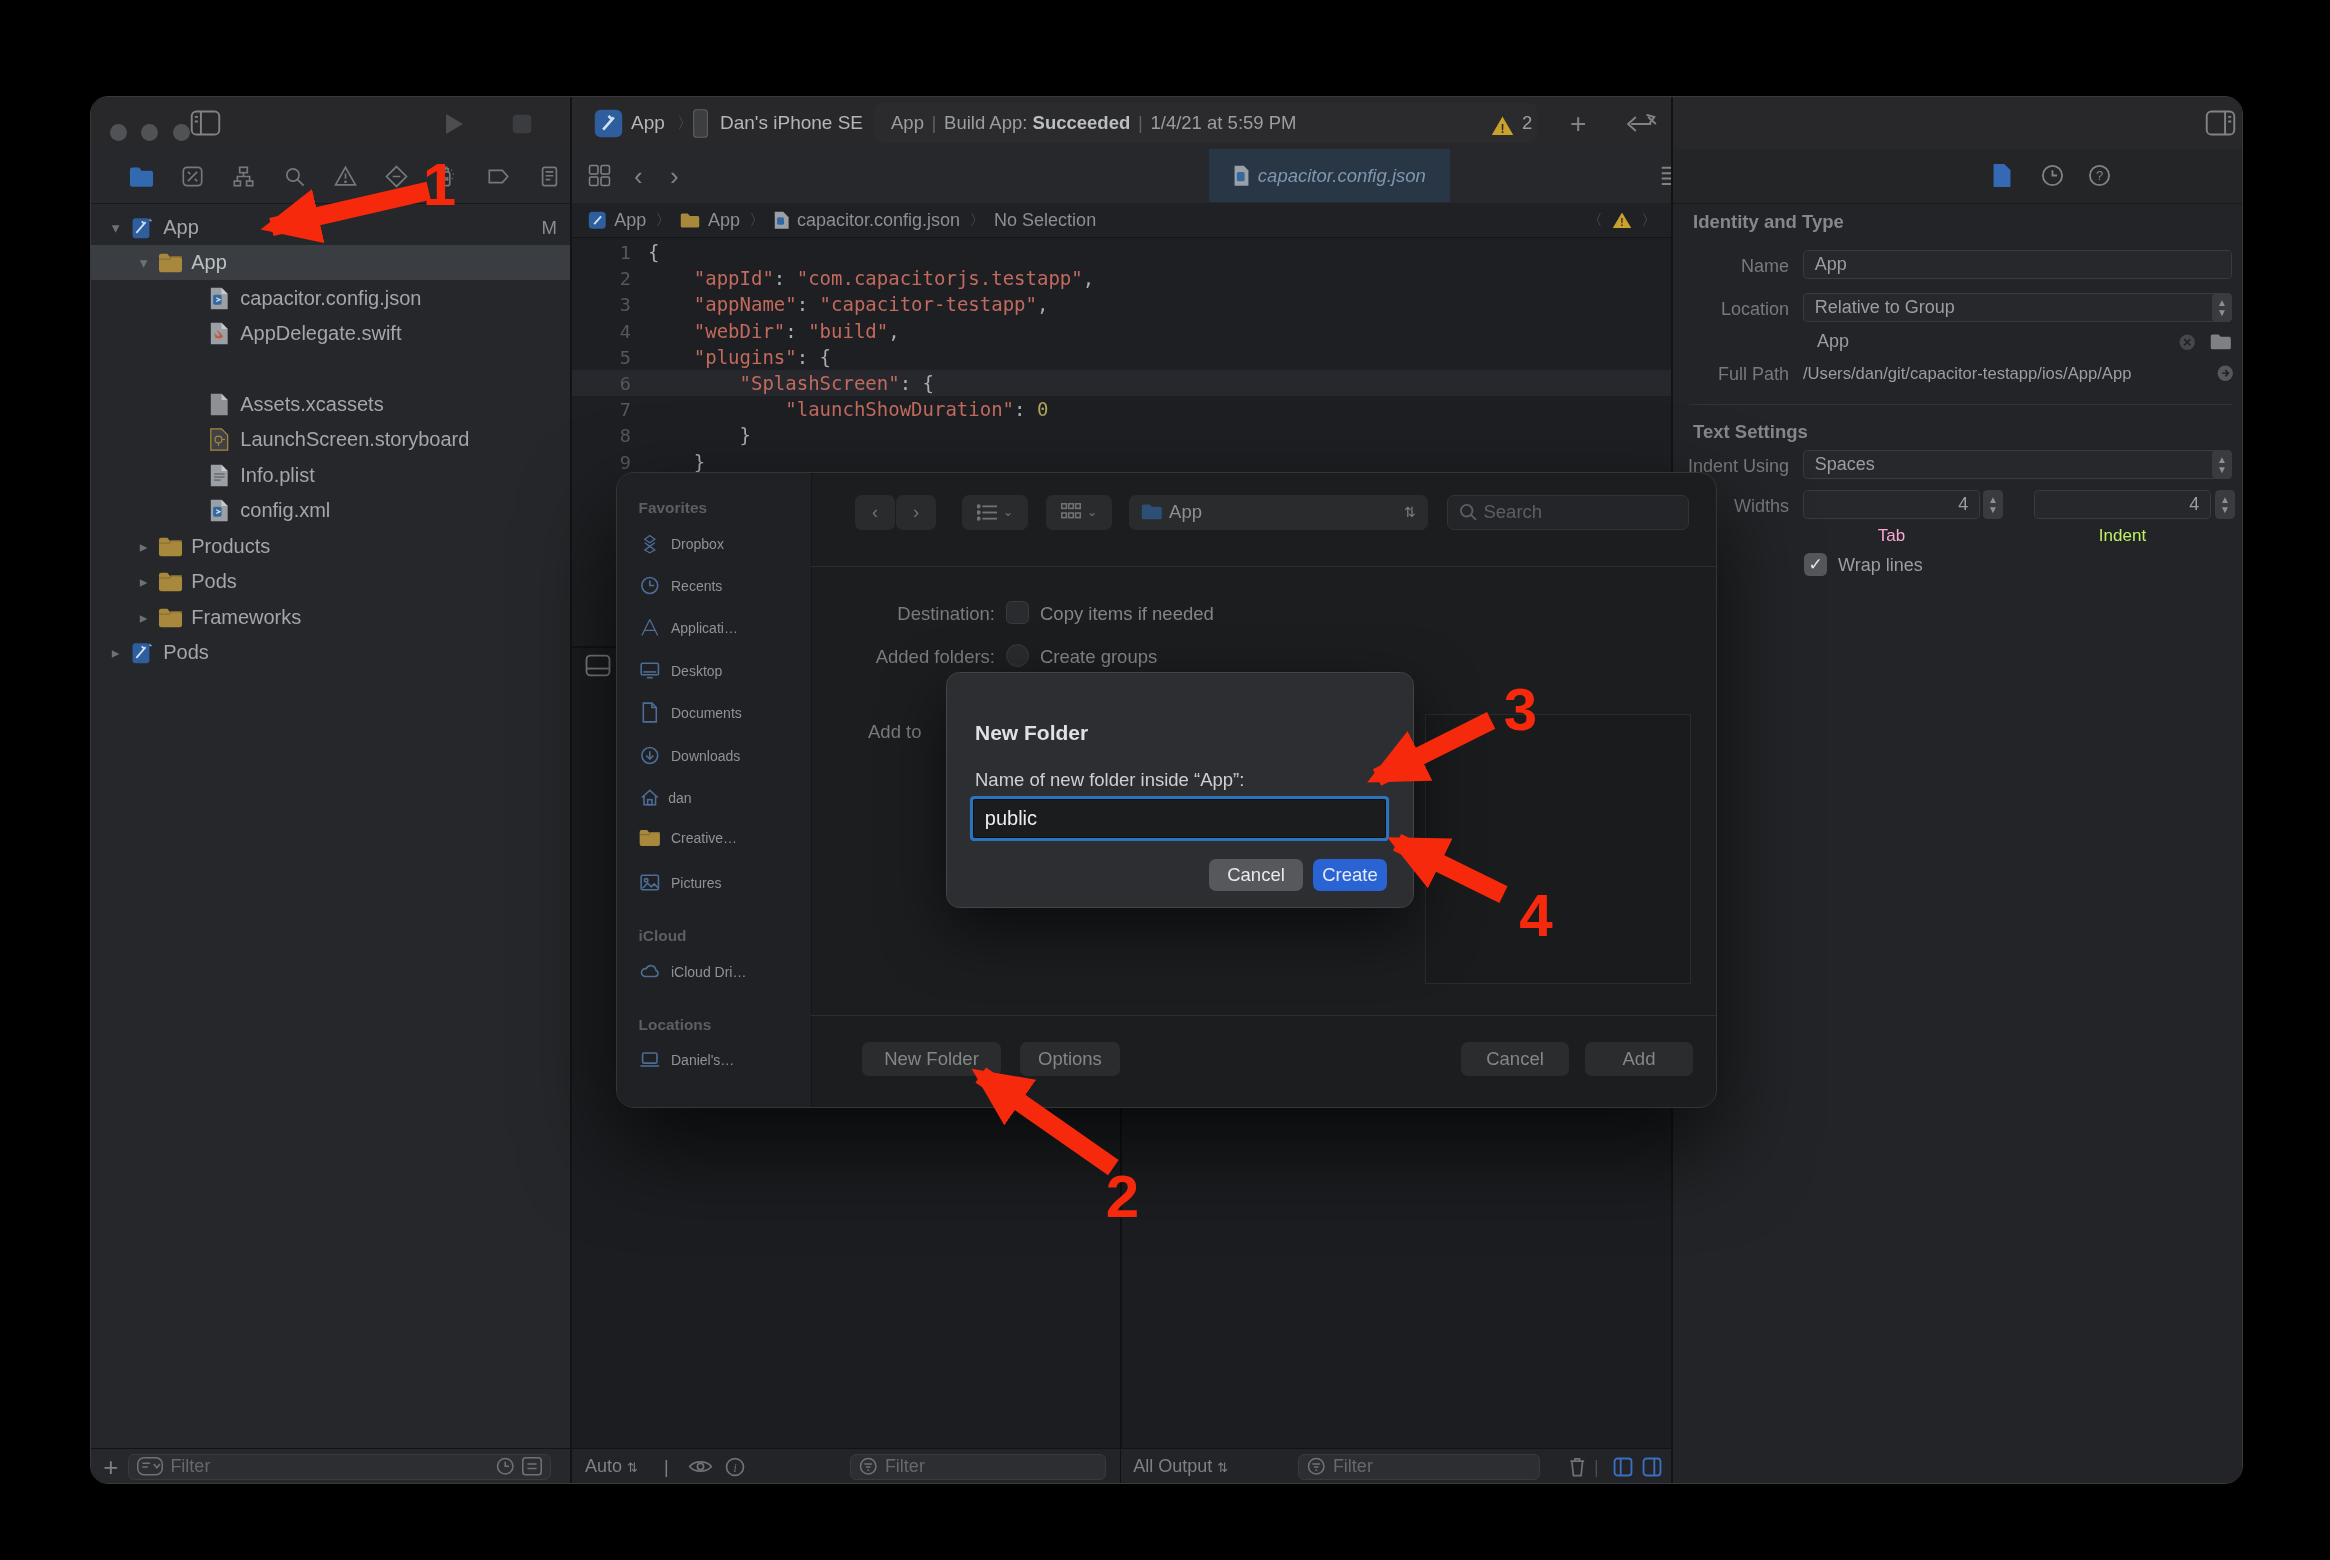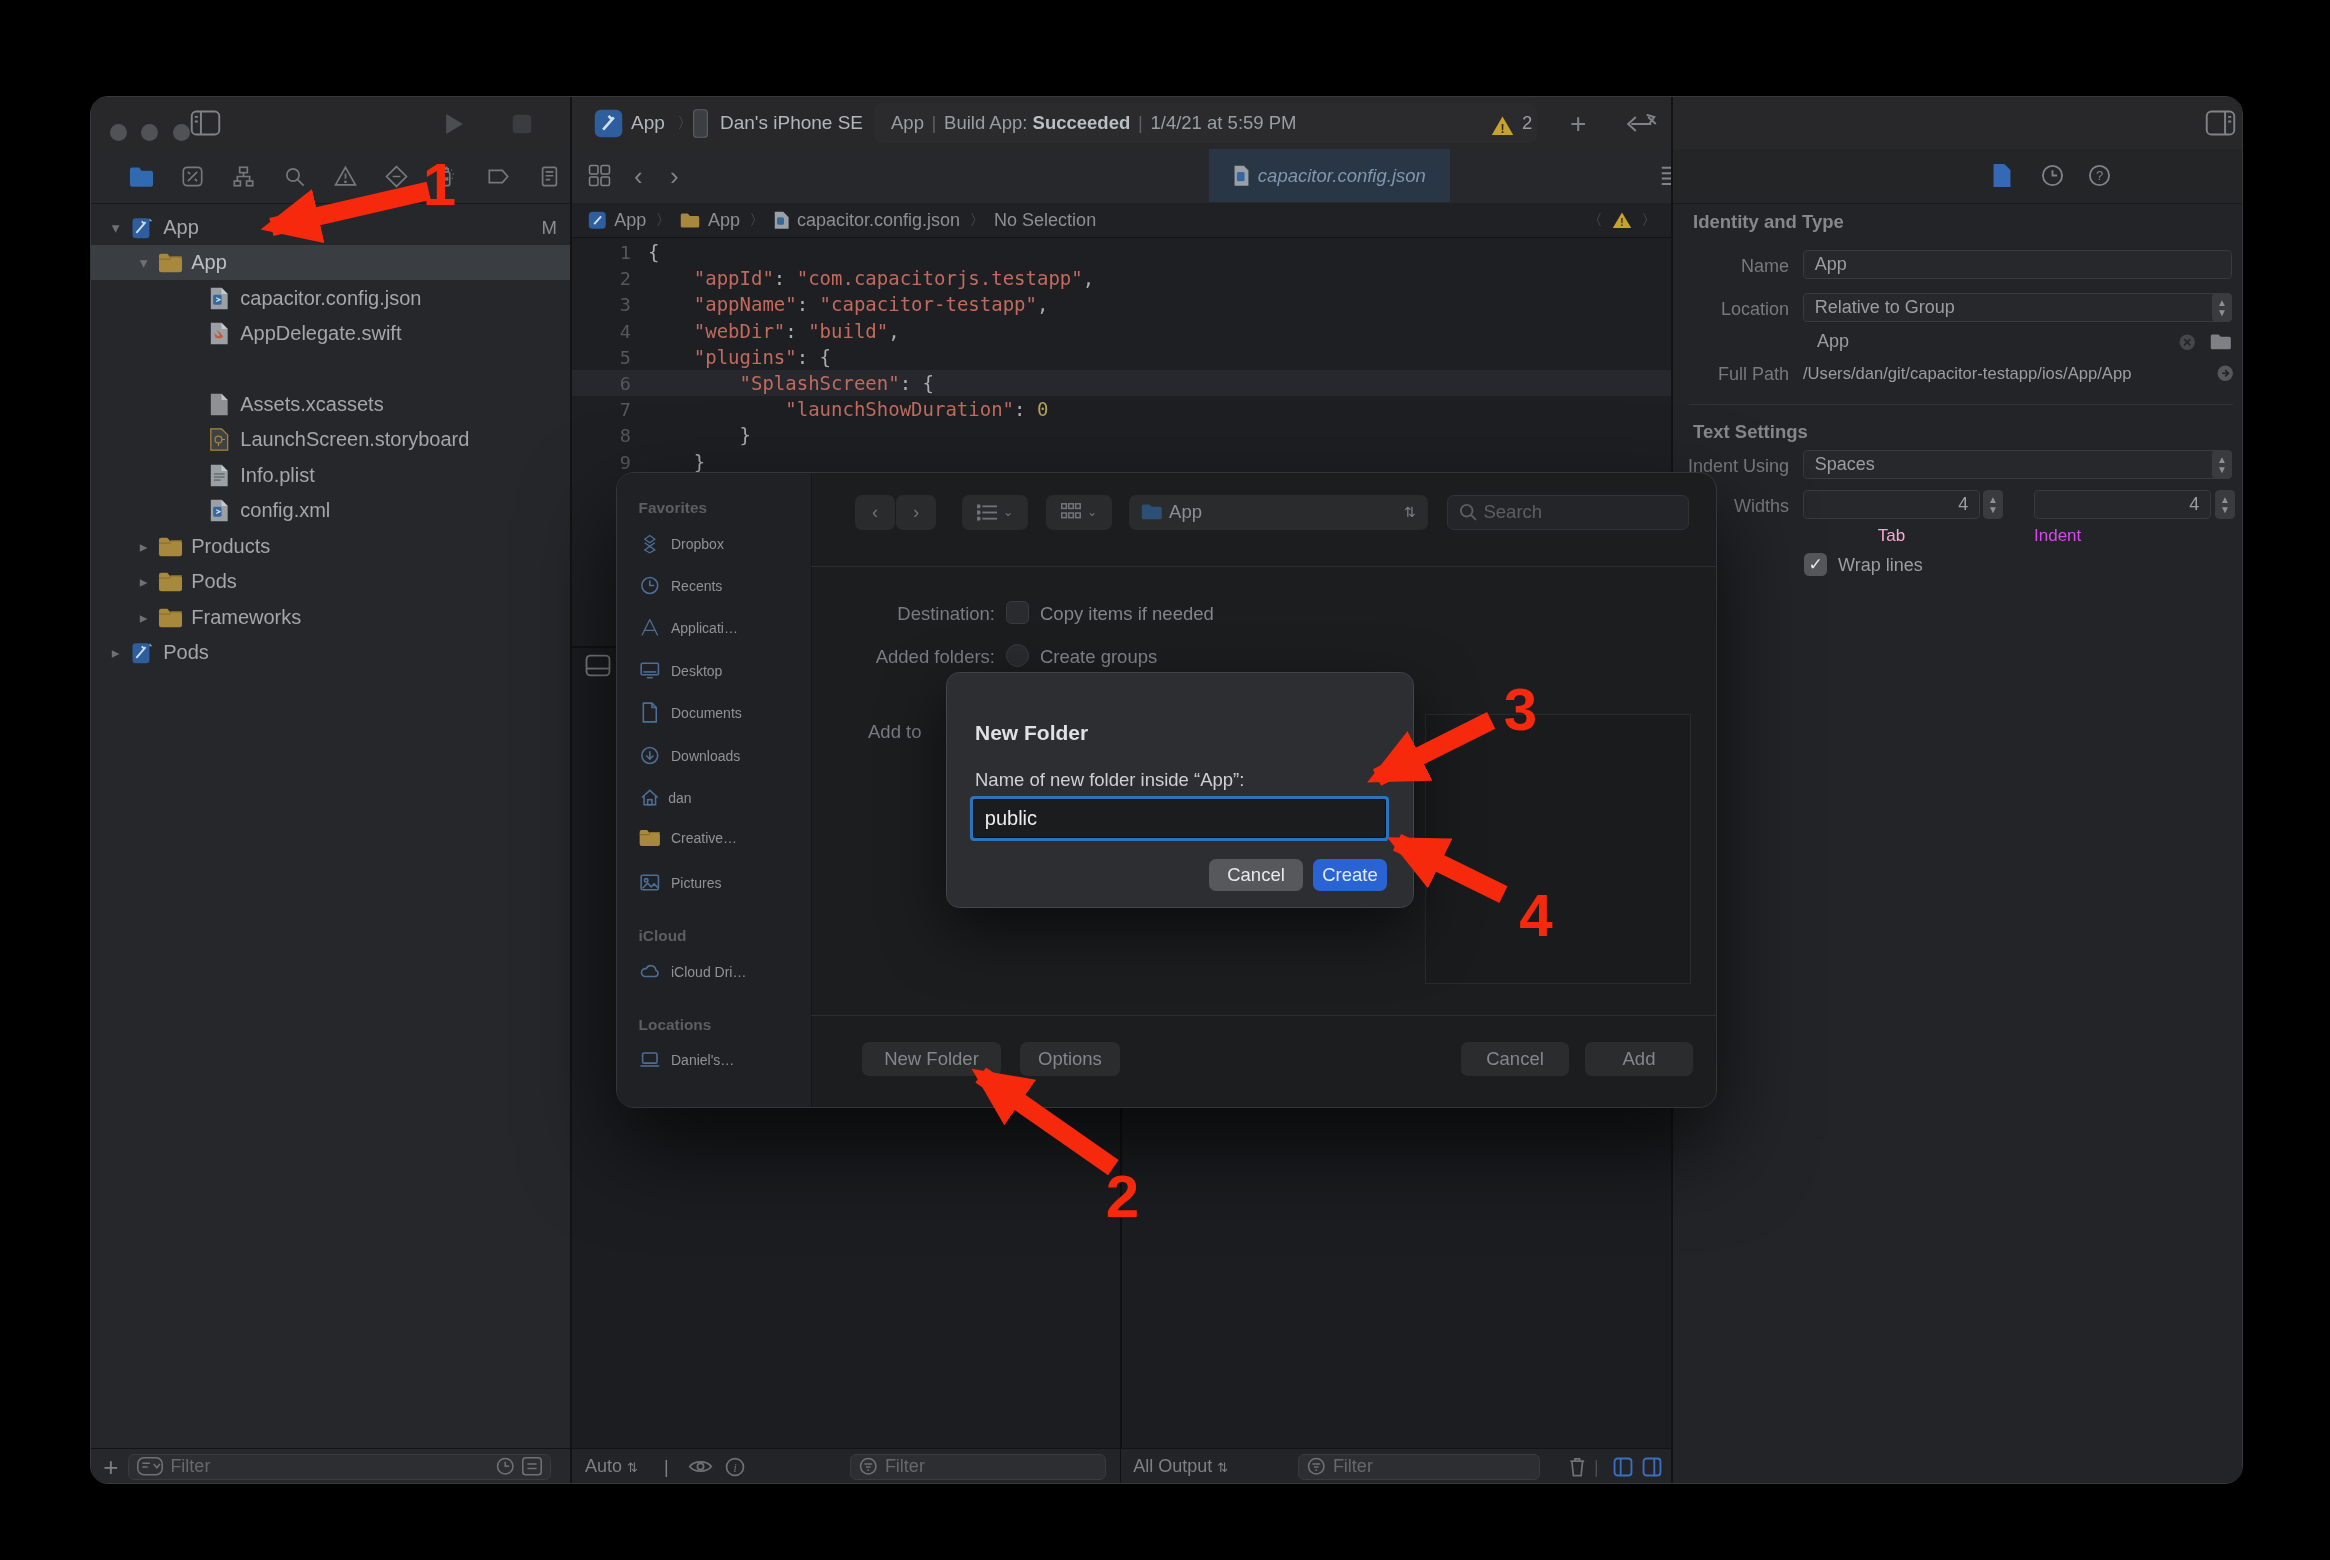--- a/index.html
+++ b/index.html
@@ -616,21 +616,21 @@
     <div class="stepper" style="left:1892px;top:393px">
         <span>▲</span>
         <span>▼</span>
       </div>
     <div class="insp-field" style="left:1943px;top:393px;width:177px;justify-content:flex-end">4</div>
     <div class="stepper" style="left:2124px;top:393px">
         <span>▲</span>
         <span>▼</span>
       </div>
     <div class="abs" style="left:1712px;top:429px;width:177px;text-align:center;color:#f9a8d4;font-size:17px">Tab</div>
-    <div class="abs" style="left:1943px;top:429px;width:177px;text-align:left;color:#d946ef;font-size:17px">Indent</div>
+    <div class="abs" style="left:1943px;top:429px;width:177px;text-align:center;color:#bef264;font-size:17px">Indent</div>
     <div class="abs" style="left:1713px;top:456px;width:23px;height:23px;background:#55575a;border-radius:5.4px;color:#e8e9ea;font-size:17px;text-align:center;line-height:23px">✓</div>
     <div class="abs" style="left:1747px;top:458px;color:#9b9ea1;font-size:18px">Wrap lines</div>
 
     <div class="abs vline" style="left:479px"></div>
     <div class="abs vline" style="left:1580px"></div>
 
     <div class="abs sheet">
       <div class="abs sheet-side" id="sheetSideHost">
           <div class="side-h" style="top: 26px;">Favorites</div>
           <div class="side-item" style="top: 59px;">

